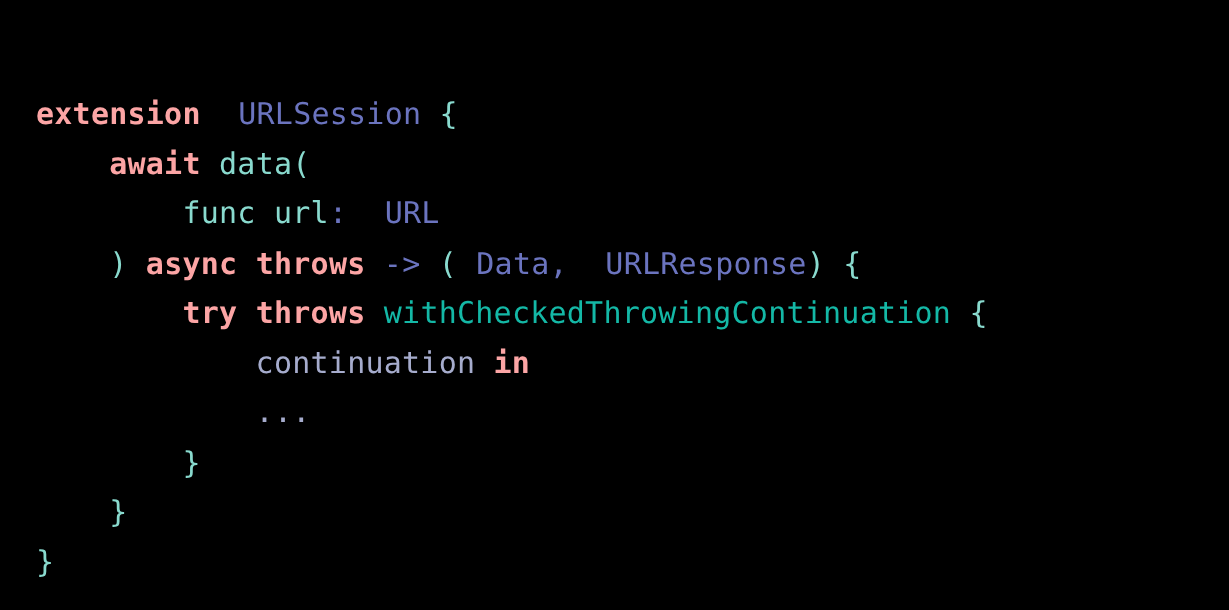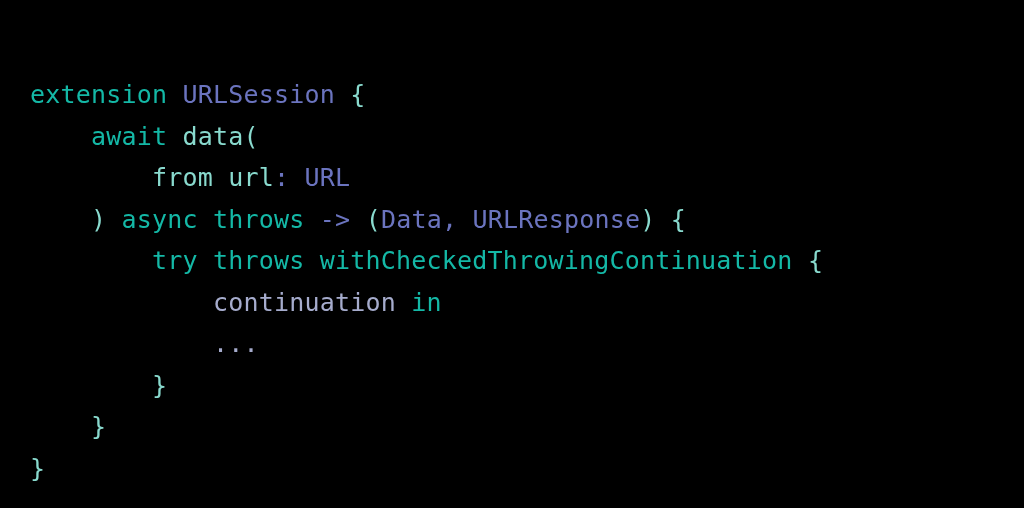--- a/index.html
+++ b/index.html
@@ -12,33 +12,33 @@
   }
   .code-block {
     font-family: "SF Mono", "Menlo", "Monaco", "Consolas", "Liberation Mono", monospace;
     font-size: 25px;
     line-height: 1.58;
     color: #a6accd;
     white-space: pre;
     padding: 50px 30px;
     letter-spacing: 0.2px;
   }
-  .tok-keyword   { color: #14b8a6; }   
-  .tok-type      { color: #6b74bf; }   
+  .tok-keyword   { color: #fca5a5; font-weight: bold; }   
+  .tok-type      { color: #6b74bf; margin-left: 16px; }   
   .tok-func      { color: #89dace; }   
   .tok-call      { color: #14b8a6; }   
   .tok-punct     { color: #89dace; }   
   .tok-op        { color: #6b74bf; }   
   .tok-plain     { color: #a6accd; }
 </style>
 </head>
 <body>
 
 <pre class="code-block"><code id="code-content"><span class="tok-keyword">extension</span><span class="tok-plain"> </span><span class="tok-type">URLSession</span><span class="tok-plain"> </span><span class="tok-punct">{</span><span class="tok-plain">
     </span><span class="tok-keyword">await</span><span class="tok-plain"> </span><span class="tok-func">data</span><span class="tok-punct">(</span><span class="tok-plain">
-        </span><span class="tok-func">from</span><span class="tok-plain"> </span><span class="tok-func">url</span><span class="tok-op">:</span><span class="tok-plain"> </span><span class="tok-type">URL</span><span class="tok-plain">
+        </span><span class="tok-func">func</span><span class="tok-plain"> </span><span class="tok-func">url</span><span class="tok-op">:</span><span class="tok-plain"> </span><span class="tok-type">URL</span><span class="tok-plain">
     </span><span class="tok-punct">)</span><span class="tok-plain"> </span><span class="tok-keyword">async</span><span class="tok-plain"> </span><span class="tok-keyword">throws</span><span class="tok-plain"> </span><span class="tok-op">-&gt;</span><span class="tok-plain"> </span><span class="tok-punct">(</span><span class="tok-type">Data</span><span class="tok-op">,</span><span class="tok-plain"> </span><span class="tok-type">URLResponse</span><span class="tok-punct">)</span><span class="tok-plain"> </span><span class="tok-punct">{</span><span class="tok-plain">
         </span><span class="tok-keyword">try</span><span class="tok-plain"> </span><span class="tok-keyword">throws</span><span class="tok-plain"> </span><span class="tok-call">withCheckedThrowingContinuation</span><span class="tok-plain"> </span><span class="tok-punct">{</span><span class="tok-plain">
             </span><span class="tok-plain">continuation</span><span class="tok-plain"> </span><span class="tok-keyword">in</span><span class="tok-plain">
             </span><span class="tok-plain">...</span><span class="tok-plain">
         </span><span class="tok-punct">}</span><span class="tok-plain">
     </span><span class="tok-punct">}</span><span class="tok-plain">
 </span><span class="tok-punct">}</span></code></pre>
 
 </body></html>

